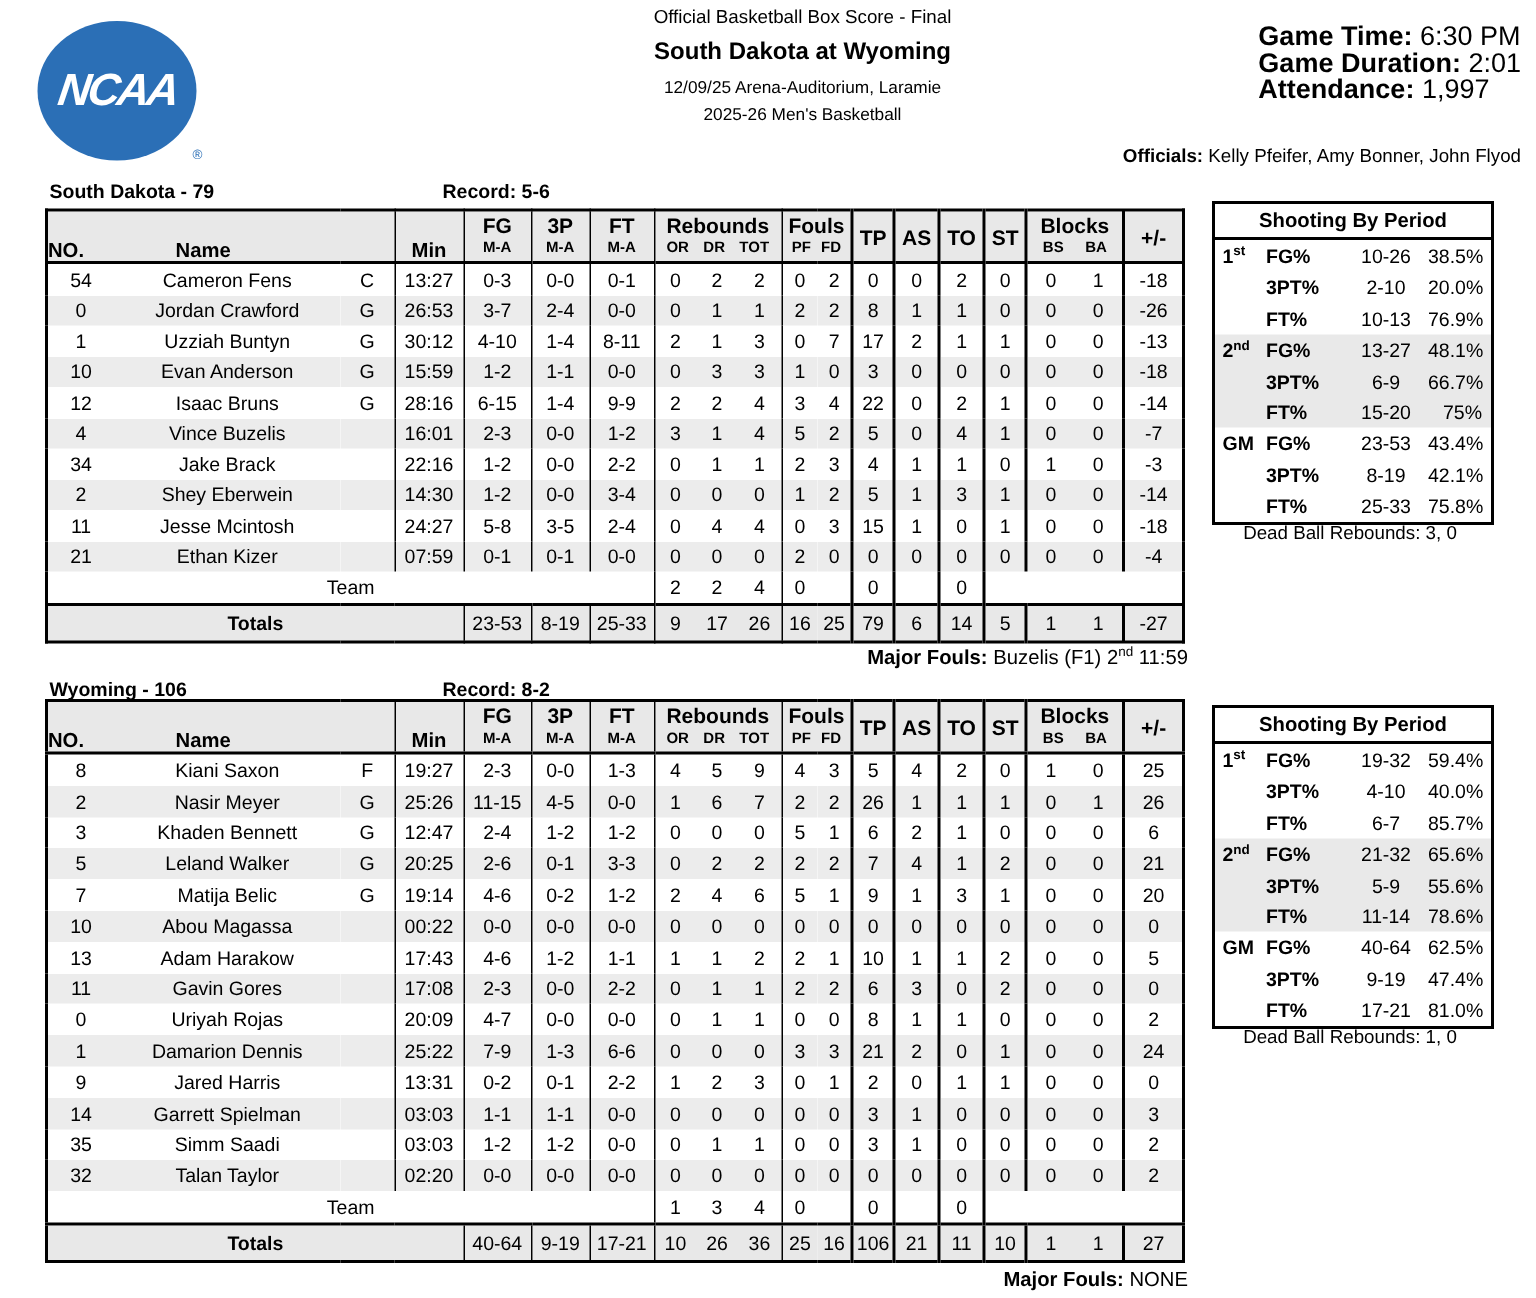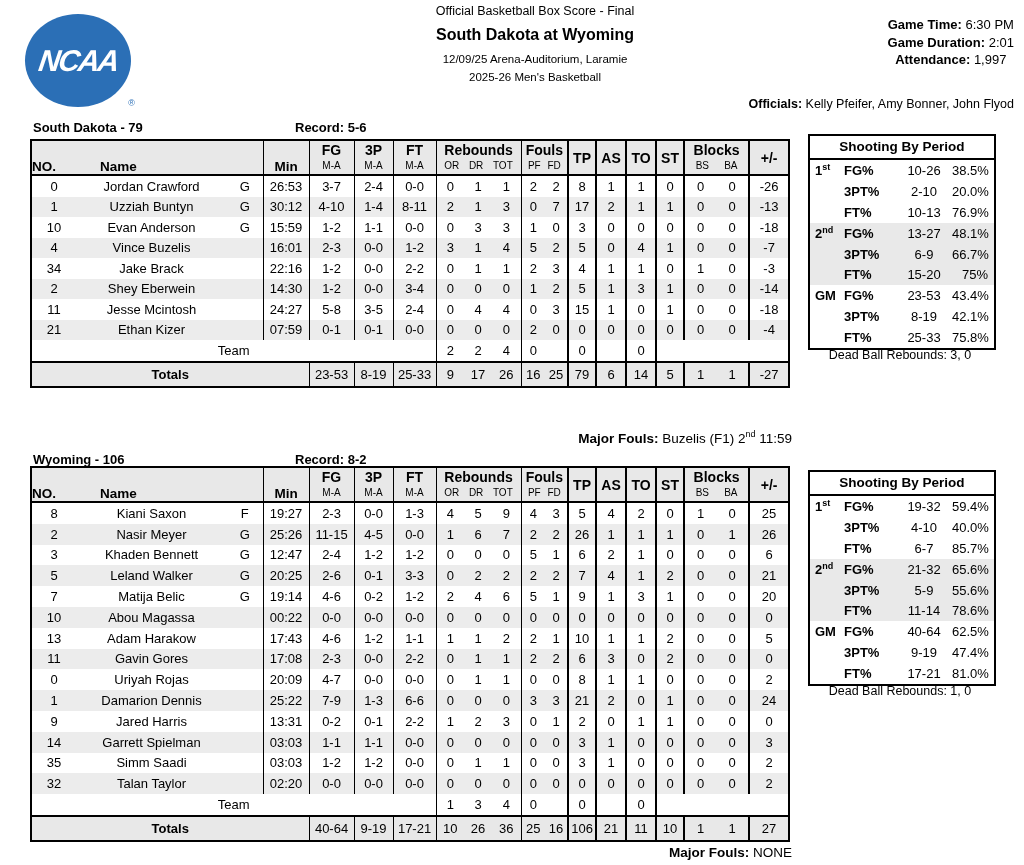--- a/index.html
+++ b/index.html
@@ -13,22 +13,22 @@
   .logo-oval{width:106px;height:93px;border-radius:50%;background:#2b6fb6;
     display:flex;align-items:center;justify-content:center;}
   .logo-text{color:#fff;font-style:italic;font-weight:bold;font-size:30px;
     letter-spacing:-2px;transform:skewX(-8deg);}
   .logo-reg{position:absolute;right:-2px;bottom:2px;color:#2b6fb6;font-size:9px;}
   .center-head{position:absolute;left:335px;top:4px;width:400px;text-align:center;}
   .doc-title{font-size:12.5px;margin-bottom:8px;}
   .matchup{font-size:16px;font-weight:bold;margin-bottom:9px;}
   .venue{font-size:11.5px;margin-bottom:6px;}
   .season{font-size:11.5px;}
-  .game-info{position:absolute;right:10px;top:16px;text-align:center;
-    font-size:13px;line-height:17.5px;}
+  .game-info{position:absolute;right:10px;top:16px;text-align:left;
+    font-size:18px;line-height:17.5px;}
   .officials{position:absolute;right:10px;top:97px;font-size:12.5px;}
   
   .team-line{position:absolute;left:0;width:790px;height:16px;}
   .tname,.trecord{position:absolute;font-weight:bold;font-size:13px;}
   .tname{left:33px;} .trecord{left:295px;}
   .sec0 .team-line{top:120px;} .sec0 .box{top:139px;}
   .sec0 .panel{top:134px;} .sec0 .deadball{top:348px;} .sec0 .major{top:429px;}
   .sec1 .team-line{top:452px;} .sec1 .box{top:466px;}
   .sec1 .panel{top:470px;} .sec1 .deadball{top:684px;} .sec1 .major{top:845px;}
   
@@ -36,24 +36,24 @@
     border-collapse:collapse;table-layout:fixed;}
   .box td{font-size:13px;text-align:center;padding:0;height:20.5px;
     white-space:nowrap;overflow:hidden;}
   .sec1 .box td{height:20.8px;}
   .box thead th{background:#e8e8e8;border-bottom:2px solid #000;padding:0;
     font-weight:bold;white-space:nowrap;overflow:hidden;}
   .box tbody tr:nth-child(even){background:#ececec;}
   tr.totals td{height:23px !important;border-top:2px solid #000;background:#e8e8e8;}
   .bl{border-left:1px solid #000;} .b2{border-left:2px solid #000;}
   .th-name{text-align:left;vertical-align:bottom;padding-left:6px;padding-bottom:3px;font-size:13.5px;}
-  .gap{margin-left:0;padding-left:44px;}
+  .gap{margin-left:17px;padding-left:44px;}
   .th-min{vertical-align:bottom;padding-bottom:3px;font-size:13.5px;}
   .h1{font-size:14px;font-weight:bold;line-height:17px;margin-top:1px;}
-  .h2{font-size:10px;font-weight:normal;line-height:13px;margin-bottom:2px;}
+  .h2{font-size:10px;font-weight:bold;line-height:13px;margin-bottom:2px;}
   .hf{display:flex;justify-content:space-around;padding:0 3px;}
   .md{font-size:14px;}
   .c-name{text-align:left;padding-left:4px;}
   .c-pos{text-align:right;padding-right:2px;}
   .c-label{text-align:left;padding-left:4px;}
   .bold{font-weight:bold;}
   
   .panel{position:absolute;left:808px;width:184px;border:2px solid #000;background:#fff;}
   .ptitle{font-weight:bold;font-size:13.5px;text-align:center;height:22px;
     line-height:22px;border-bottom:2px solid #000;}
@@ -164,20 +164,41 @@
             <div class="h2 hf">
               <span>BS</span>
               <span>BA</span>
             </div>
           </th>
     <th class="b2 md">+/-</th>
         </tr>
       </thead>
       <tbody>
         <tr>
+          <td class="c-no">54</td>
+          <td class="c-name">Cameron Fens</td>
+          <td class="c-pos">C</td>
+          <td class="bl">13:27</td>
+          <td class="bl">0-3</td>
+          <td class="bl">0-0</td>
+          <td class="bl">0-1</td>
+          <td class="bl">0</td>
+          <td class="">2</td>
+          <td class="">2</td>
+          <td class="bl">0</td>
+          <td class="">2</td>
+          <td class="b2">0</td>
+          <td class="b2">0</td>
+          <td class="b2">2</td>
+          <td class="b2">0</td>
+          <td class="b2">0</td>
+          <td class="">1</td>
+          <td class="b2">-18</td>
+        </tr>
+        <tr>
           <td class="c-no">0</td>
           <td class="c-name">Jordan Crawford</td>
           <td class="c-pos">G</td>
           <td class="bl">26:53</td>
           <td class="bl">3-7</td>
           <td class="bl">2-4</td>
           <td class="bl">0-0</td>
           <td class="bl">0</td>
           <td class="">1</td>
           <td class="">1</td>
@@ -225,20 +246,41 @@
           <td class="">3</td>
           <td class="bl">1</td>
           <td class="">0</td>
           <td class="b2">3</td>
           <td class="b2">0</td>
           <td class="b2">0</td>
           <td class="b2">0</td>
           <td class="b2">0</td>
           <td class="">0</td>
           <td class="b2">-18</td>
+        </tr>
+        <tr>
+          <td class="c-no">12</td>
+          <td class="c-name">Isaac Bruns</td>
+          <td class="c-pos">G</td>
+          <td class="bl">28:16</td>
+          <td class="bl">6-15</td>
+          <td class="bl">1-4</td>
+          <td class="bl">9-9</td>
+          <td class="bl">2</td>
+          <td class="">2</td>
+          <td class="">4</td>
+          <td class="bl">3</td>
+          <td class="">4</td>
+          <td class="b2">22</td>
+          <td class="b2">0</td>
+          <td class="b2">2</td>
+          <td class="b2">1</td>
+          <td class="b2">0</td>
+          <td class="">0</td>
+          <td class="b2">-14</td>
         </tr>
         <tr>
           <td class="c-no">4</td>
           <td class="c-name">Vince Buzelis</td>
           <td class="c-pos"></td>
           <td class="bl">16:01</td>
           <td class="bl">2-3</td>
           <td class="bl">0-0</td>
           <td class="bl">1-2</td>
           <td class="bl">3</td>

